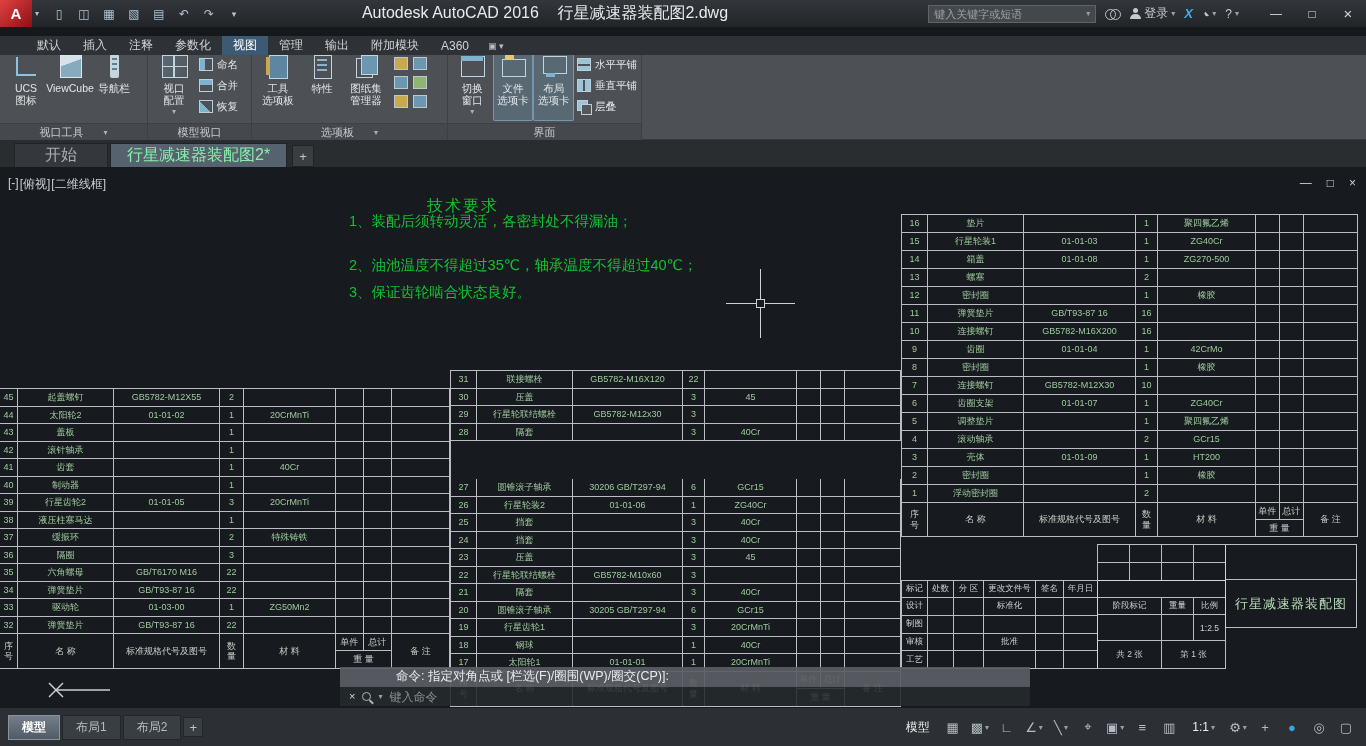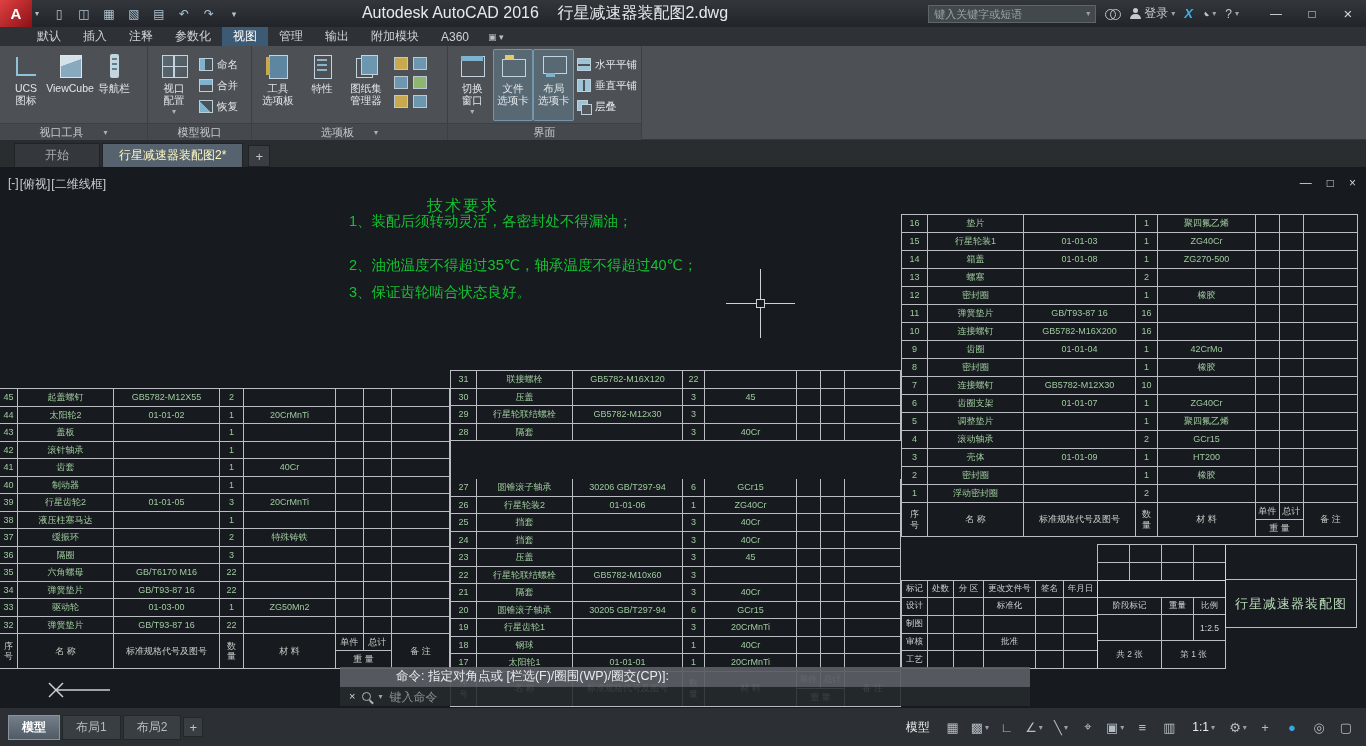--- a/index.html
+++ b/index.html
@@ -28,21 +28,21 @@
   .binoc:before{left:0;} .binoc:after{right:0;}
   .person{position:relative;width:11px;height:11px;}
   .person:before{content:"";position:absolute;left:3px;top:0;width:5px;height:5px;border-radius:50%;background:#c3cad0;}
   .person:after{content:"";position:absolute;left:0;bottom:0;width:11px;height:5px;border-radius:5px 5px 0 0;background:#c3cad0;}
   .xlogo{color:#3fb0e8;font-weight:bold;font-size:13px;font-style:italic;}
   .ddarrow{font-size:8px;color:#9aa2a8;}
   .winbtns{display:flex;margin-left:10px;}
   .winbtn{width:36px;height:27px;display:flex;align-items:center;justify-content:center;font-size:12px;color:#d6d9dc;}
 
   
-  .ribbon-tabs{position:absolute;left:0;top:27px;width:100%;height:19px;background:#2e3236;display:flex;
+  .ribbon-tabs{position:absolute;left:0;top:36px;width:100%;height:19px;background:#2e3236;display:flex;
                align-items:stretch;padding-left:26px;z-index:49;}
   .rtab{display:flex;align-items:center;padding:0 11px;font-size:12px;color:#ced3d7;}
   .rtab.active{background:#3c5a74;color:#fff;}
   .rtab-extra{display:flex;align-items:center;gap:2px;margin-left:8px;color:#b9c0c5;font-size:9px;}
 
   
   .ribbon{position:absolute;left:0;top:46px;width:100%;height:94px;background:#4d5155;border-bottom:1px solid #35383c;}
   .panel{position:absolute;top:0;height:94px;border-right:1px solid #3c4044;}
   .pbody{position:absolute;left:0;right:0;top:0;height:76px;display:flex;align-items:flex-start;padding:3px 4px 0;}
   .plabel{position:absolute;left:0;right:0;bottom:0;height:17px;background:#45494d;border-top:1px solid #3c4044;
@@ -90,23 +90,23 @@
   .ics-tilev:before{background:linear-gradient(90deg,#9cc3d6 0 5px,transparent 5px 7px,#9cc3d6 7px 12px);}
   .ics-cascade:before{width:9px;height:9px;background:#9cc3d6;}
   .ics-cascade:after{content:"";position:absolute;left:4px;top:4px;width:9px;height:9px;border:1px solid #bccfda;background:#54585c;}
   .ggrid{display:grid;grid-template-columns:repeat(2,16px);grid-auto-rows:16px;gap:3px;padding:8px 0 0 6px;}
   .gic{width:14px;height:13px;border:1px solid #b9c8d2;}
   .gic.a{background:#c9a94e;} .gic.b{background:#6d97ae;} .gic.c{background:#8fb56f;}
 
   
   .file-tabs{position:absolute;left:0;top:140px;width:100%;height:28px;background:#2a2d30;display:flex;
              align-items:flex-end;padding-left:14px;gap:2px;border-bottom:1px solid #17191c;}
-  .ftab{height:24px;display:flex;align-items:center;padding:0 30px;font-size:12px;background:#34383c;color:#a6adb3;
+  .ftab{height:24px;display:flex;align-items:center;padding:0 30px;font-size:16px;background:#34383c;color:#a6adb3;
         border:1px solid #202326;border-bottom:none;}
-  .ftab.active{background:#56626d;color:#fef9c3;padding:0 16px;}
+  .ftab.active{background:#56626d;color:#86efac;padding:0 16px;}
   .ftab-plus{width:22px;height:22px;margin-left:3px;display:flex;align-items:center;justify-content:center;
              background:#3a3e42;color:#bfc6cb;font-size:13px;border:1px solid #202326;}
 
   
   .canvas{position:absolute;left:0;top:168px;width:1366px;height:539px;background:#171a1e;overflow:hidden;}
   .vplabel{position:absolute;left:8px;top:8px;font-size:12px;color:#ccd1d5;display:flex;gap:1px;}
   .vpwin{position:absolute;right:10px;top:8px;display:flex;gap:15px;color:#ccd1d5;font-size:12px;}
   .tr-title{position:absolute;left:427px;top:28px;font-size:16px;color:#14c232;letter-spacing:2px;}
   #tech-lines{position:absolute;left:349px;top:0;}
   .tr-line{position:absolute;left:0;font-size:14.5px;color:#14c232;white-space:nowrap;}

